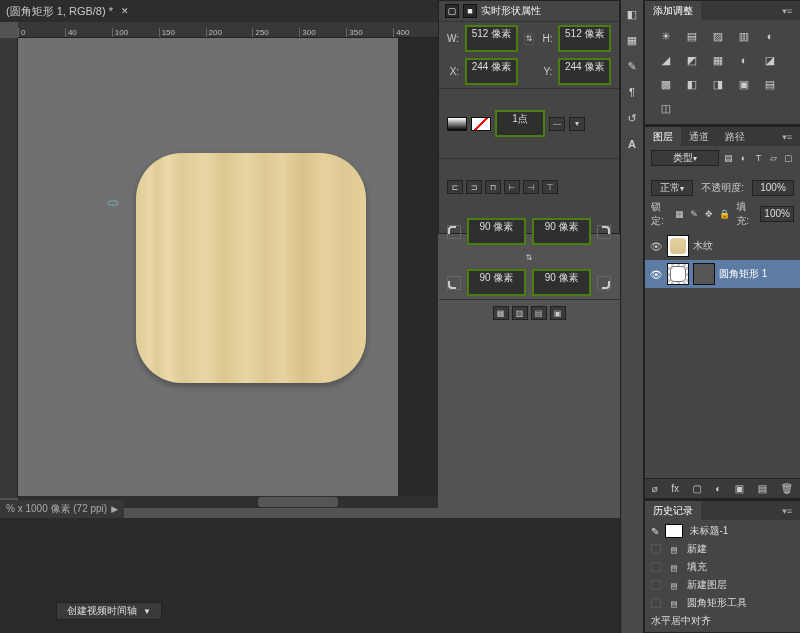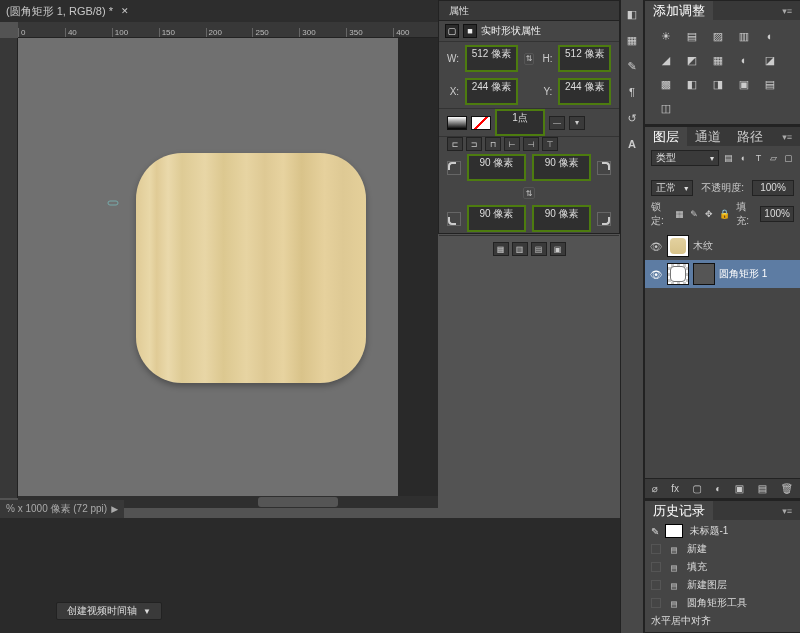--- a/index.html
+++ b/index.html
@@ -20,50 +20,50 @@
 .guide-icon { position:absolute; left:88px; top:158px; width:14px; height:14px; }
 
 .props-panel { position: absolute; top: 0; left: 438px; width: 182px; height: 234px; background: #454545; border: 1px solid #222; font-size: 10px; }
 .props-panel .tab { height: 20px; display:flex; align-items:center; padding:0 10px; background:#383838; border-bottom:1px solid #222; color:#ddd; }
 .props-panel .subtitle { display:flex; align-items:center; gap:4px; padding:3px 6px; border-bottom:1px solid #333; color:#eee; }
 .props-panel .subtitle .ic { width:14px; height:14px; background:#2a2a2a; border:1px solid #111; display:flex; align-items:center; justify-content:center; font-size:9px; }
 .props-panel .row { display:flex; align-items:center; gap:6px; padding:3px 8px; }
 .props-panel .lbl { width:14px; text-align:right; color:#ccc; }
 .field { width:60px; height:27px; background:#2f2f2f; border:2px solid #4d7c0f; color:#ddd; text-align:center; line-height:14px; font-size:10px; }
 .link { width:12px; height:12px; border:1px solid #555; border-radius:2px; display:flex; align-items:center; justify-content:center; font-size:8px; cursor:pointer; }
-.swatch-row { display:flex; align-items:center; gap:4px; padding:0 8px; border-top:1px solid #333; }
+.swatch-row { display:flex; align-items:center; gap:4px; padding:21px 8px; border-top:1px solid #333; }
 .swatch { width:20px; height:14px; border:1px solid #111; }
 .sw-fill { background:linear-gradient(#fff,#000); }
 .sw-stroke { background:#fff; position:relative; }
 .sw-stroke::after { content:""; position:absolute; inset:0; background:linear-gradient(135deg,transparent 44%, red 44%, red 56%, transparent 56%); }
 .btn-tiny { width:16px; height:14px; background:#3a3a3a; border:1px solid #222; font-size:8px; color:#ccc; display:flex; align-items:center; justify-content:center; cursor:pointer; }
 .props-panel .radii-label { padding:3px 8px; color:#ddd; border-top:1px solid #333; font-size:9px; }
 .radius-row { display:flex; align-items:center; gap:6px; padding:3px 8px; }
 .corner-ic { width:14px; height:14px; border:1px solid #666; position:relative; }
 .corner-tl::before { content:""; position:absolute; top:0; left:0; width:6px; height:6px; border-top:2px solid #ccc; border-left:2px solid #ccc; border-top-left-radius:4px; }
 .corner-tr::before { content:""; position:absolute; top:0; right:0; width:6px; height:6px; border-top:2px solid #ccc; border-right:2px solid #ccc; border-top-right-radius:4px; }
 .corner-bl::before { content:""; position:absolute; bottom:0; left:0; width:6px; height:6px; border-bottom:2px solid #ccc; border-left:2px solid #ccc; border-bottom-left-radius:4px; }
 .corner-br::before { content:""; position:absolute; bottom:0; right:0; width:6px; height:6px; border-bottom:2px solid #ccc; border-right:2px solid #ccc; border-bottom-right-radius:4px; }
 .props-bottom { display:flex; gap:3px; padding:6px 8px; justify-content:center; border-top:1px solid #333; }
 
 .toolstrip { position:absolute; top:0; left:620px; width:24px; bottom:0; background:#484848; border-left:1px solid #222; border-right:1px solid #222; display:flex; flex-direction:column; padding-top:6px; gap:10px; align-items:center; }
 .toolstrip .ti { width:16px; height:16px; color:#ccc; font-size:11px; text-align:center; line-height:16px; cursor:pointer; }
 
 .right-col { position:absolute; top:0; left:644px; width:156px; bottom:0; background:#454545; border-left:1px solid #222; }
 .panel { border-bottom:2px solid #222; }
 .panel-tabs { display:flex; height:20px; background:#383838; align-items:center; border-top:1px solid #222; padding-right:4px;}
-.panel-tabs .tab-item { padding:0 8px; height:100%; display:flex; align-items:center; color:#ccc; font-size:13px; cursor:pointer; }
+.panel-tabs .tab-item { padding:0 8px; height:100%; display:flex; align-items:center; color:#ccc; font-size:10px; cursor:pointer; }
 .panel-tabs .tab-item.sel { background:#454545; color:#fff; }
 .panel-tabs .menu-tri { margin-left:auto; font-size:9px; color:#aaa; cursor:pointer; padding:0 4px;}
 
 .adjust .icons { display:flex; flex-wrap:wrap; gap:8px; padding:8px 12px; }
 .adjust .ai { width:18px; height:16px; color:#ccc; font-size:11px; display:flex; align-items:center; justify-content:center; cursor:pointer; }
 
 .layers-top { display:flex; align-items:center; gap:4px; padding:4px 6px; }
-.drop { flex:1; height:16px; background:#3a3a3a; border:1px solid #222; font-size:10px; color:#ddd; display:flex; align-items:center; padding:4px 4px; justify-content:space-between; cursor:pointer; }
+.drop { flex:1; height:16px; background:#3a3a3a; border:1px solid #222; font-size:10px; color:#ddd; display:flex; align-items:center; padding:4px 4px; justify-content:center; cursor:pointer; }
 .drop .tri { font-size:8px; }
 .layers-row2 { display:flex; align-items:center; gap:8px; padding:0 6px 4px;margin-top:10px; }
 .layers-row2 .lbl2 { font-size:10px; color:#ccc; }
 .spin { width:42px; height:16px; background:#3a3a3a; border:1px solid #222; font-size:10px; color:#ddd; text-align:center; line-height:14px; }
 .layers-row3 { display:flex; align-items:center; gap:6px; padding:0 6px 4px; font-size:10px; }
 .lock-ic { width:11px; height:11px; display:inline-flex; align-items:center; justify-content:center; font-size:9px; color:#ccc; cursor:pointer; }
 .layer { display:flex; align-items:center; height:28px; padding:0 4px; gap:4px; cursor:pointer; }
 .layer.sel { background:#5d7ca3; color:#fff; }
 .eye { width:14px; text-align:center; font-size:10px; }
 .thumb-box { width:22px; height:22px; border:1px solid #111; background:#fff; display:flex; align-items:center; justify-content:center; position:relative; }
@@ -123,23 +123,20 @@
 </div>
 
 <div class="dark-bottom"></div>
 
 <div class="timeline-btn">
   <span>创建视频时间轴</span>
     <span class="tri">▼</span>
 </div>
 
 <div class="props-panel">
-  <div class="tab">
-      <span>属性</span>
-    </div>
   <div class="subtitle">
     <span class="ic">▢</span>
     <span class="ic">■</span>
     <span>实时形状属性</span>
   </div>
   <div class="row">
     <span class="lbl">W:</span>
     <span class="field">512 像素</span>
     <span class="link">⇅</span>
     <span class="lbl">H:</span>

